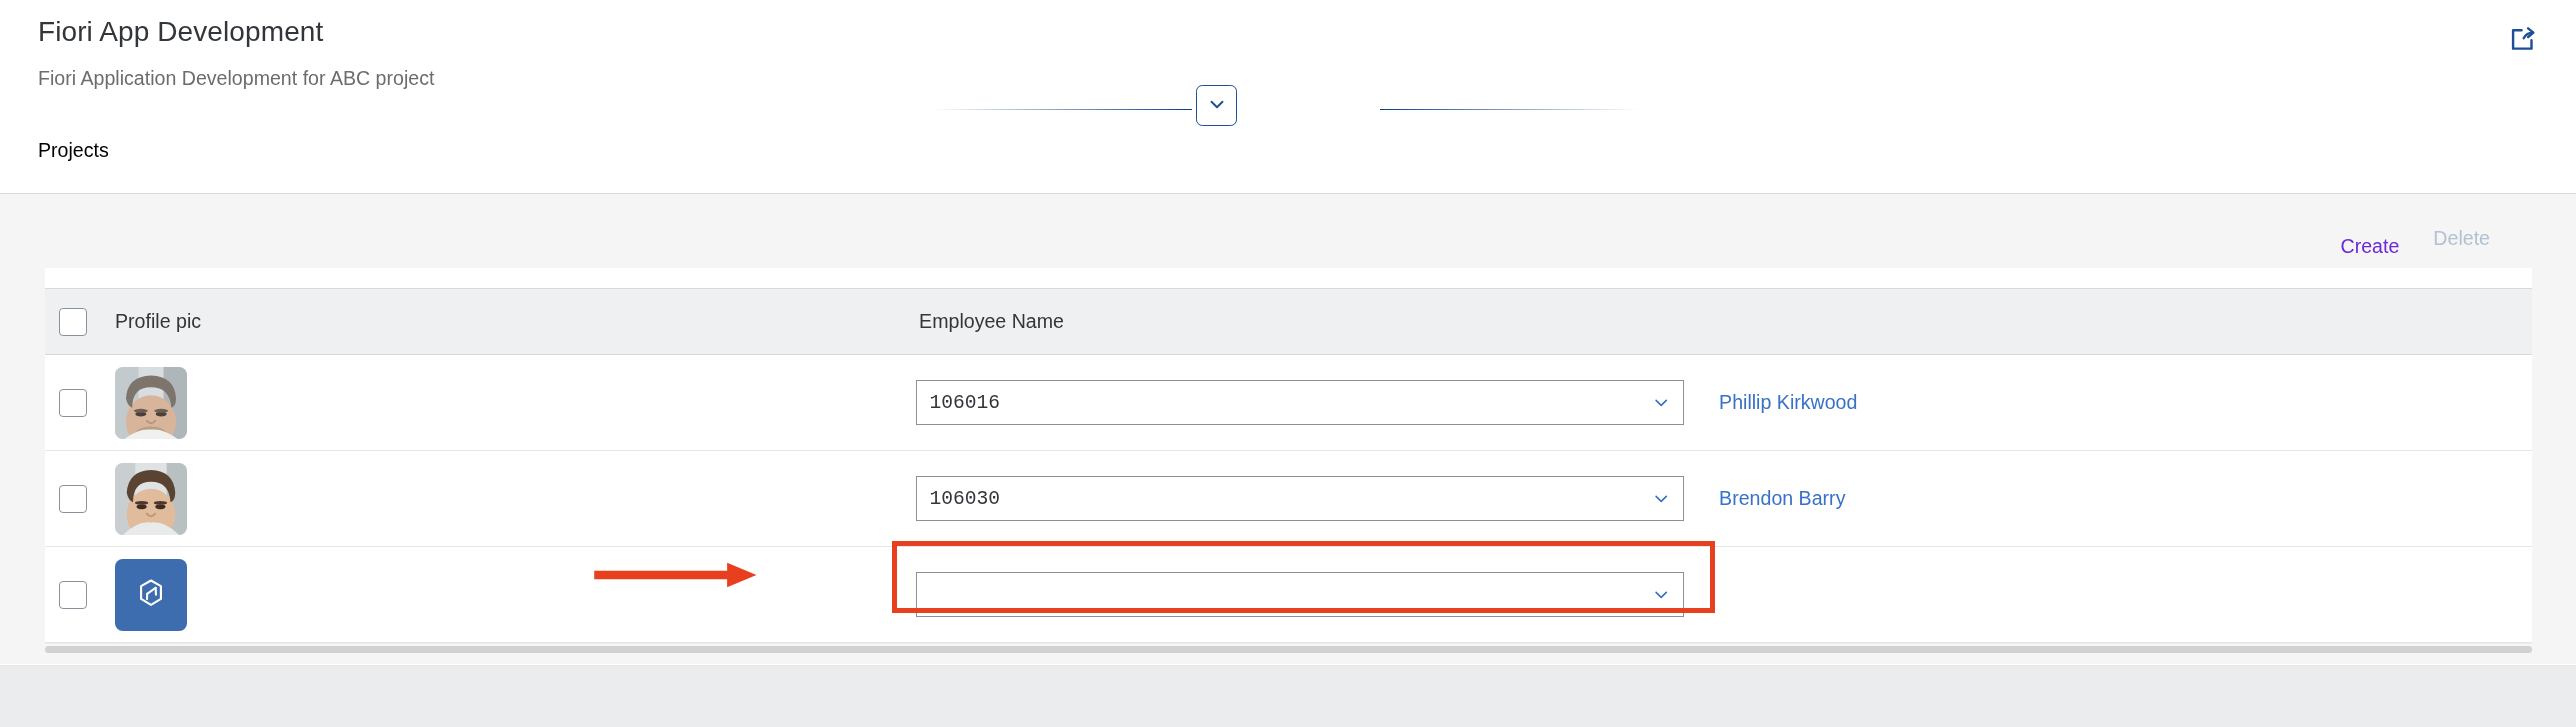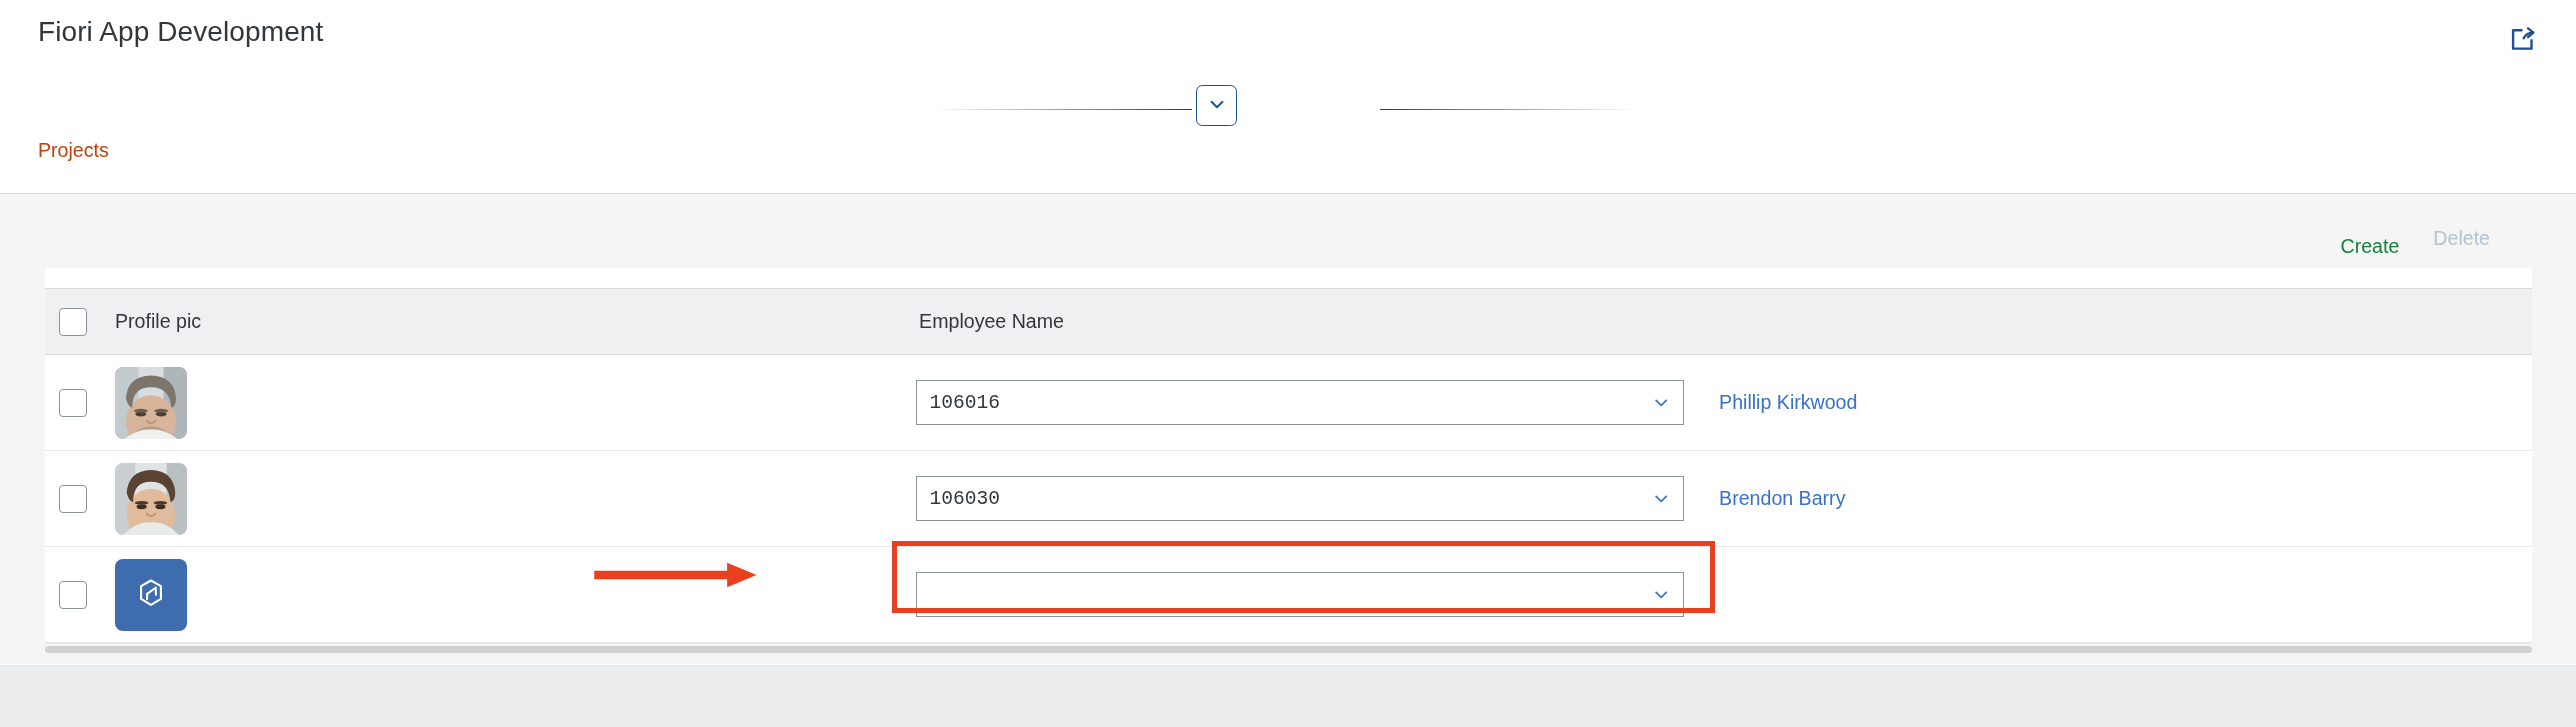--- a/index.html
+++ b/index.html
@@ -81,21 +81,21 @@
     display: flex;
     align-items: flex-start;
     padding-left: 38px;
   }
   .tab {
     position: relative;
     height: 61px;
     display: flex; align-items: flex-start;
     padding: 6.3px 17px 0 17px;
     font-size: 19.6px;
-    color: #c2410c;
+    color: #000000;
     cursor: pointer;
     white-space: nowrap;
   }
   .tab:first-child { padding-left: 0; padding-right: 23.5px; }
   .tab.active { color: #0a4086; }
   .tab.active::after {
     content: "";
     position: absolute;
     left: 0; right: 0; bottom: 0;
     height: 4.7px;
@@ -127,21 +127,21 @@
     justify-content: flex-end;
     background: #f5f5f5;
     padding-right: 25px;
   }
   .tb-btn {
     font-size: 19.6px;
     padding: 0 17px;
     cursor: pointer;
     white-space: nowrap;
   }
-  .tb-btn.primary  { color: #15803d; font-weight: 400; margin-top: 17px; }
+  .tb-btn.primary  { color: #6d28d9; font-weight: 400; margin-top: 17px; }
   .tb-btn.disabled { color: #b3c1d4; cursor: default; }
 
   
   .tbl-head {
     display: flex;
     align-items: center;
     height: 67px;
     background: #eff0f1;
     border-top: 1.6px solid #d9d9d9;
     border-bottom: 0.8px solid #d9d9d9;
@@ -258,20 +258,21 @@
 </style>
 </head>
 <body>
 
 <div class="page">
 
   <div class="op-header">
 
     <div class="op-title">Fiori App Development</div>
 
+    <div class="op-subtitle">Fiori Application Development for ABC project</div>
 
     <div class="share-btn">
       <svg width="34" height="34" viewBox="0 0 24 24" fill="none" stroke="#1c4f94" stroke-width="1.7" stroke-linecap="round" stroke-linejoin="round">
         <path d="M18 13.5V19.5H5V6.5H11"></path>
         <path d="M12.5 12.2C14 9.2 16.4 8.2 19 8.2"></path>
         <path d="M15.6 5.2L19.3 8.2L15.6 11.3"></path>
       </svg>
     </div>
 
     <div class="collapse-zone">

